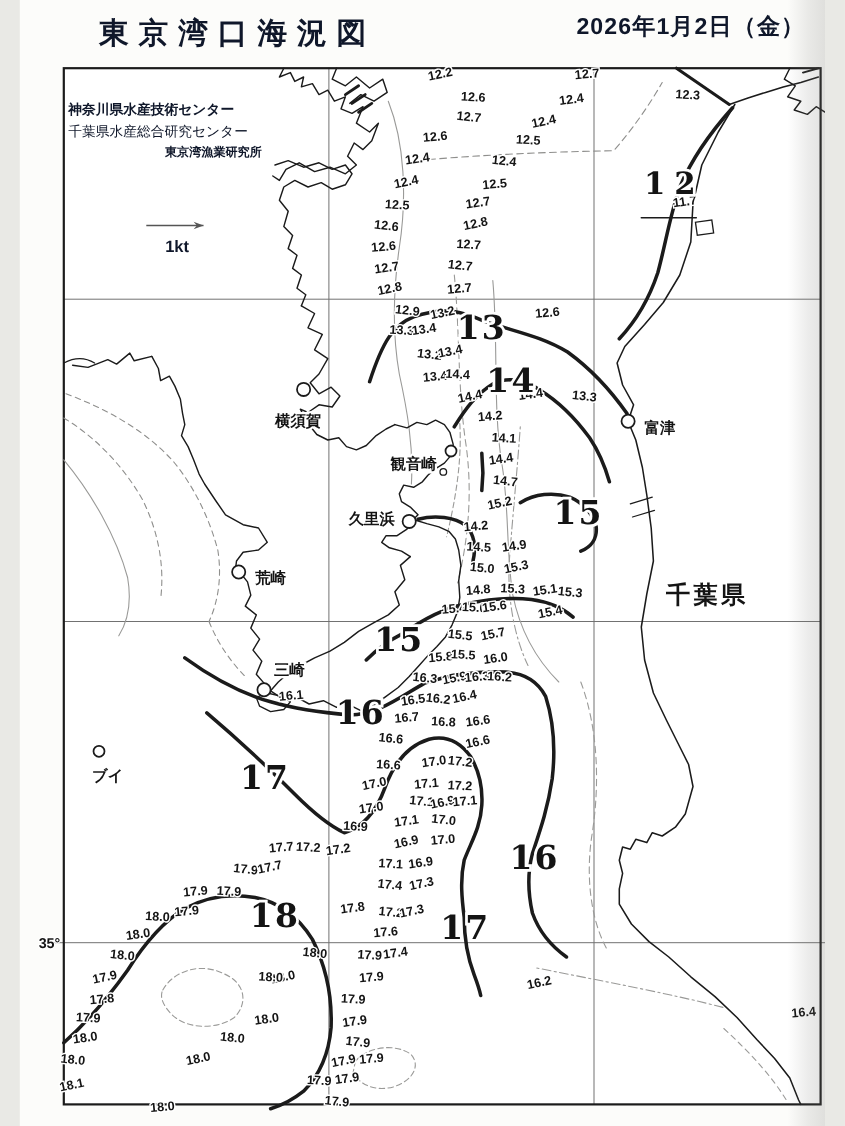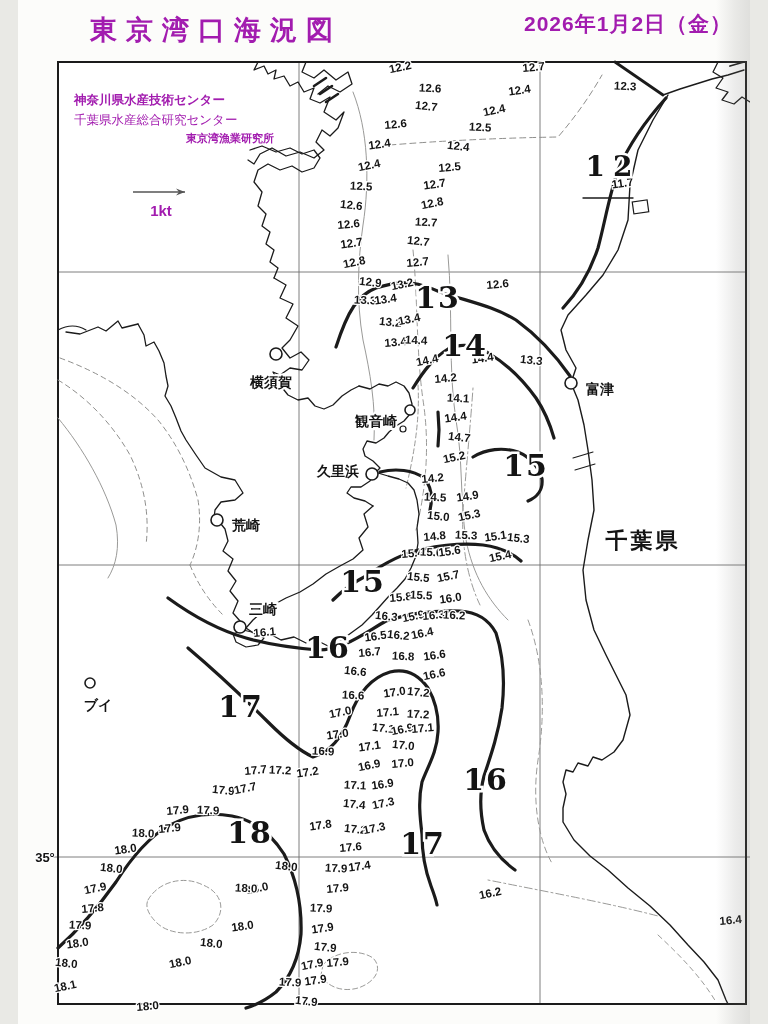--- a/index.html
+++ b/index.html
@@ -1,30 +1,30 @@
 <!DOCTYPE html>
 <html><head>
 <meta charset="utf-8">
 <style>
   html,body{margin:0;padding:0;background:#e9e9e5;}
   .page{
     position:relative;width:732px;height:1024px;margin:0 auto;
     background:#fcfcfa;overflow:hidden;
-    font-family:"Liberation Sans","DejaVu Sans",sans-serif;color:#a21caf;
+    font-family:"Liberation Sans","DejaVu Sans",sans-serif;color:#0f172a;
   }
   .scan-edge{position:absolute;top:0;right:0;width:34px;height:1024px;
     background:linear-gradient(90deg,rgba(0,0,0,0) 0%,rgba(120,120,115,.14) 55%,rgba(120,120,115,.22) 100%);pointer-events:none;}
   .title{position:absolute;left:72px;top:12px;font-size:27px;font-weight:bold;letter-spacing:9px;white-space:nowrap;}
   .date{position:absolute;left:506px;top:10px;font-size:21px;font-weight:600;letter-spacing:1px;white-space:nowrap;}
-  .legend{position:absolute;left:56px;top:92px;width:200px;}
+  .legend{position:absolute;left:44px;top:92px;width:200px;}
   .org1{font-size:12.5px;font-weight:bold;white-space:nowrap;}
   .org2{font-size:12.5px;font-weight:normal;white-space:nowrap;margin-top:3px;}
-  .org3{font-size:11px;font-weight:bold;white-space:nowrap;margin-left:88px;margin-top:2px;text-align:right;}
+  .org3{font-size:11px;font-weight:bold;white-space:nowrap;margin-left:88px;margin-top:2px;}
   .pref{font-size:26px;font-weight:bold;letter-spacing:5px;margin-top:12px;margin-left:24px;white-space:nowrap;}
-  .scale{position:absolute;left:108px;top:184px;width:70px;text-align:center;}
+  .scale{position:absolute;left:108px;top:198px;width:70px;text-align:center;}
   .scale .arrow{display:block;}
   .scale .kt{font-size:15px;font-weight:600;margin-top:2px;}
   svg.map{position:absolute;left:0;top:0;}
 </style>
 </head>
 <body>
 
 <div class="page">
   <div class="title">東京湾口海況図</div>
   <div class="date">2026年1月2日（金）</div>

